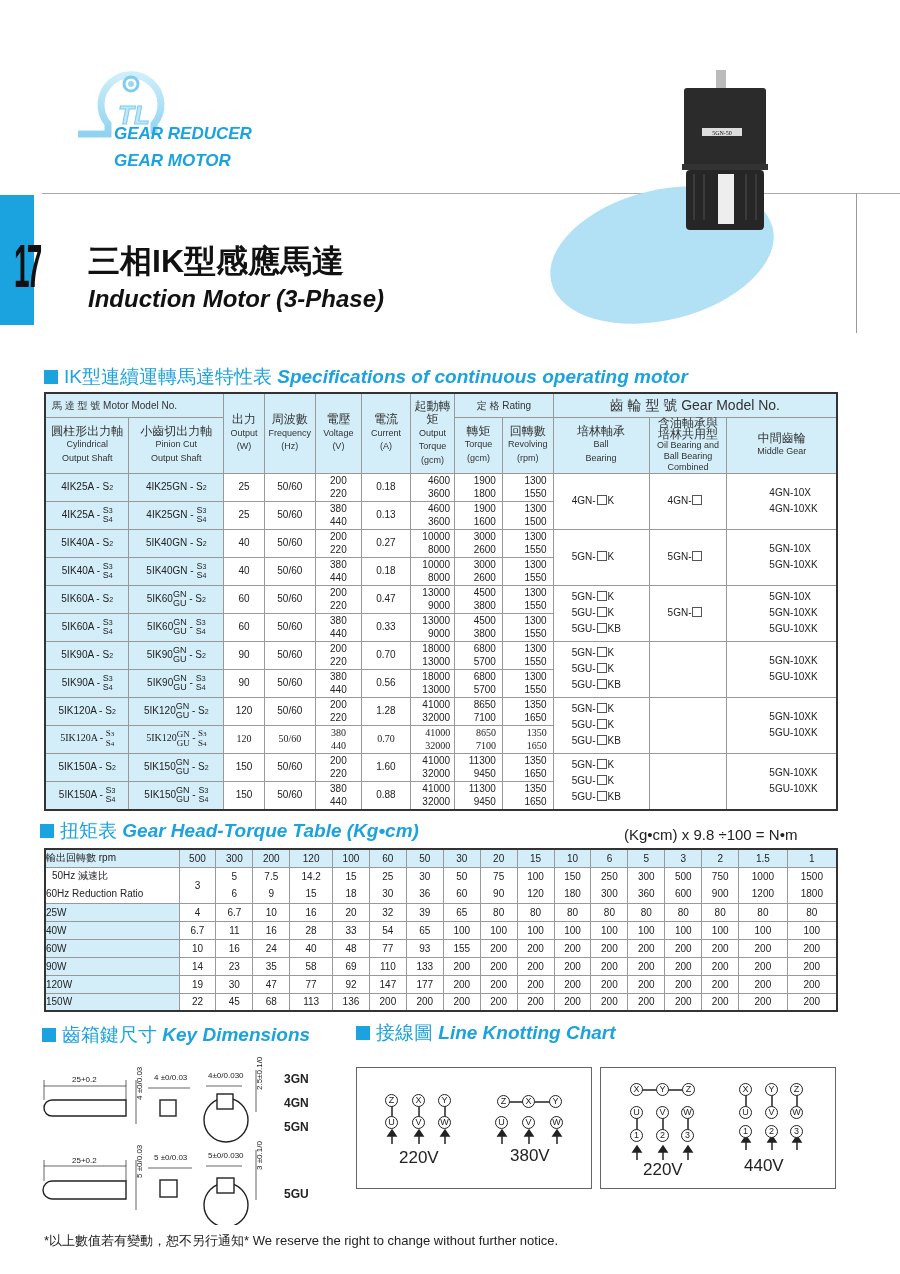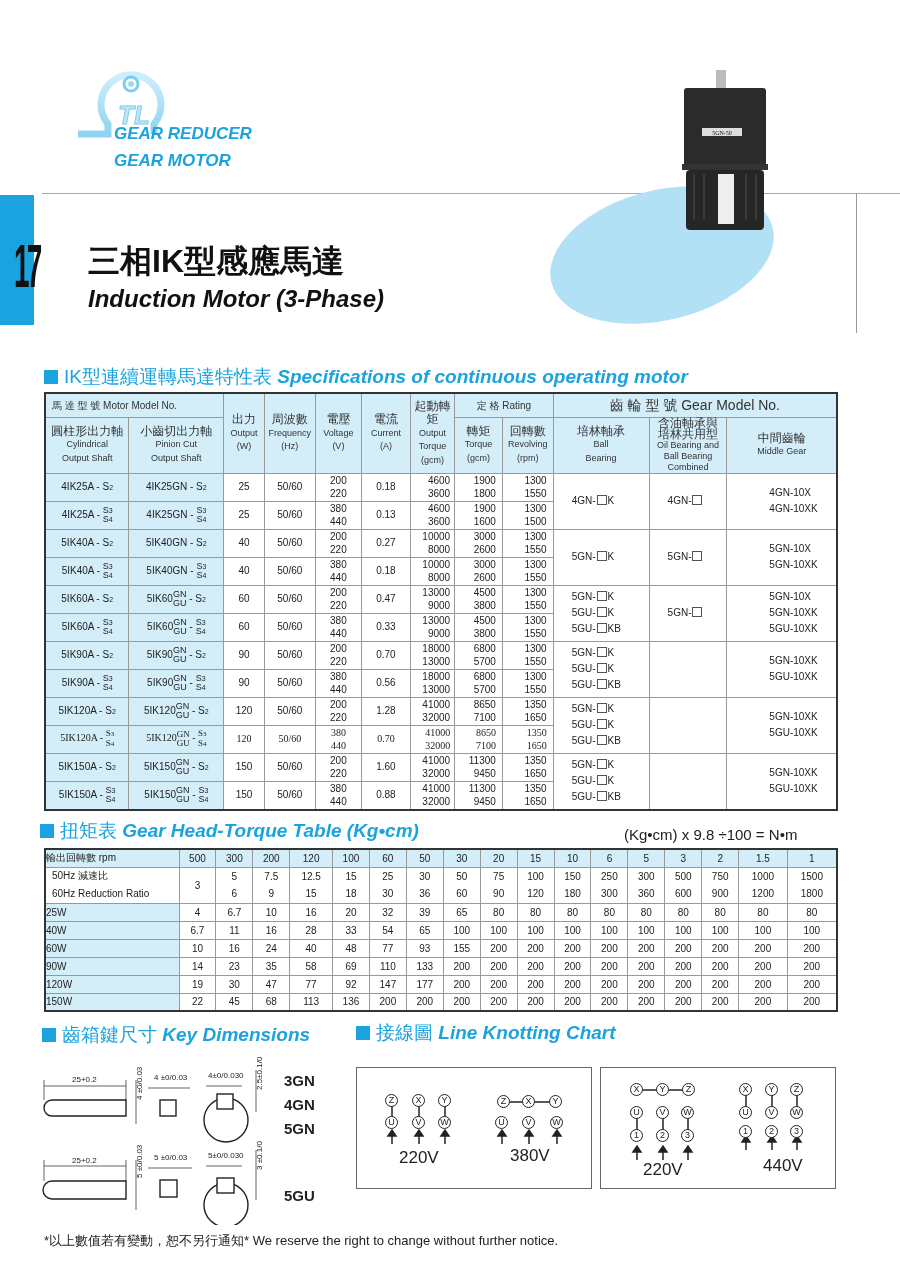--- a/index.html
+++ b/index.html
@@ -31,21 +31,21 @@
   .stk{display:inline-block;vertical-align:middle;line-height:9px;font-size:9px;text-align:center;}
   .sub{font-size:7px;}
   .torque{left:44px;top:848px;width:794px;border:2px solid #333;}
   .torque td{border:1px solid #999;text-align:center;height:18px;font-size:10px;}
   .torque td.h{background:#d3eef9;}
   .torque td.l{background:#d3eef9;text-align:left;}
   .formula{left:624px;top:826px;font-size:15px;color:#222;}
   .knot{border:1px solid #666;}
   .circ{position:absolute;width:13px;height:13px;border:1.2px solid #222;border-radius:50%;font-size:9px;line-height:11px;text-align:center;background:#fff;}
   .kv{position:absolute;font-size:17px;}
-  .gn{position:absolute;font-size:15px;font-weight:bold;color:#222;}
+  .gn{position:absolute;font-size:12px;font-weight:bold;color:#222;}
   .foot{left:44px;top:1232px;font-size:13px;color:#222;}
 </style>
 </head>
 <body>
 
 <svg class="abs logo" viewBox="0 0 120 80">
   <defs>
       <linearGradient id="lg" x1="0" y1="0" x2="0" y2="1">
         <stop offset="0" stop-color="#cfeefb"></stop>
         <stop offset="1" stop-color="#8fd3f1"></stop>
@@ -543,37 +543,37 @@
         <td class="h">3</td>
         <td class="h">2</td>
         <td class="h">1.5</td>
         <td class="h">1</td>
       </tr>
       <tr>
         <td style="text-align:left;padding-left:6px;border-bottom:none">50Hz   減速比</td>
         <td rowspan="2">3</td>
         <td style="border-bottom:none">5</td>
         <td style="border-bottom:none">7.5</td>
-        <td style="border-bottom:none">12.5</td>
+        <td style="border-bottom:none">14.2</td>
         <td style="border-bottom:none">15</td>
         <td style="border-bottom:none">25</td>
         <td style="border-bottom:none">30</td>
         <td style="border-bottom:none">50</td>
         <td style="border-bottom:none">75</td>
         <td style="border-bottom:none">100</td>
         <td style="border-bottom:none">150</td>
         <td style="border-bottom:none">250</td>
         <td style="border-bottom:none">300</td>
         <td style="border-bottom:none">500</td>
         <td style="border-bottom:none">750</td>
         <td style="border-bottom:none">1000</td>
         <td style="border-bottom:none">1500</td>
       </tr>
       <tr>
-        <td style="text-align:left;padding-left:6px;border-top:none">60Hz   Reduction Ratio</td>
+        <td style="text-align:left;border-top:none">60Hz   Reduction Ratio</td>
         <td style="border-top:none">6</td>
         <td style="border-top:none">9</td>
         <td style="border-top:none">15</td>
         <td style="border-top:none">18</td>
         <td style="border-top:none">30</td>
         <td style="border-top:none">36</td>
         <td style="border-top:none">60</td>
         <td style="border-top:none">90</td>
         <td style="border-top:none">120</td>
         <td style="border-top:none">180</td>
@@ -832,16 +832,16 @@
   <div class="circ" style="left:138px;top:15px">X</div>
     <div class="circ" style="left:164px;top:15px">Y</div>
     <div class="circ" style="left:189px;top:15px">Z</div>
   <div class="circ" style="left:138px;top:38px">U</div>
     <div class="circ" style="left:164px;top:38px">V</div>
     <div class="circ" style="left:189px;top:38px">W</div>
   <div class="circ" style="left:138px;top:57px">1</div>
     <div class="circ" style="left:164px;top:57px">2</div>
     <div class="circ" style="left:189px;top:57px">3</div>
   <div class="kv" style="left:42px;top:92px">220V</div>
-  <div class="kv" style="left:162px;top:88px">440V</div>
+  <div class="kv" style="left:143px;top:88px">440V</div>
 </div>
 
 <div class="abs foot">*以上數值若有變動，恕不另行通知*   We reserve the right to change without further notice.</div>
 
 </body></html>

